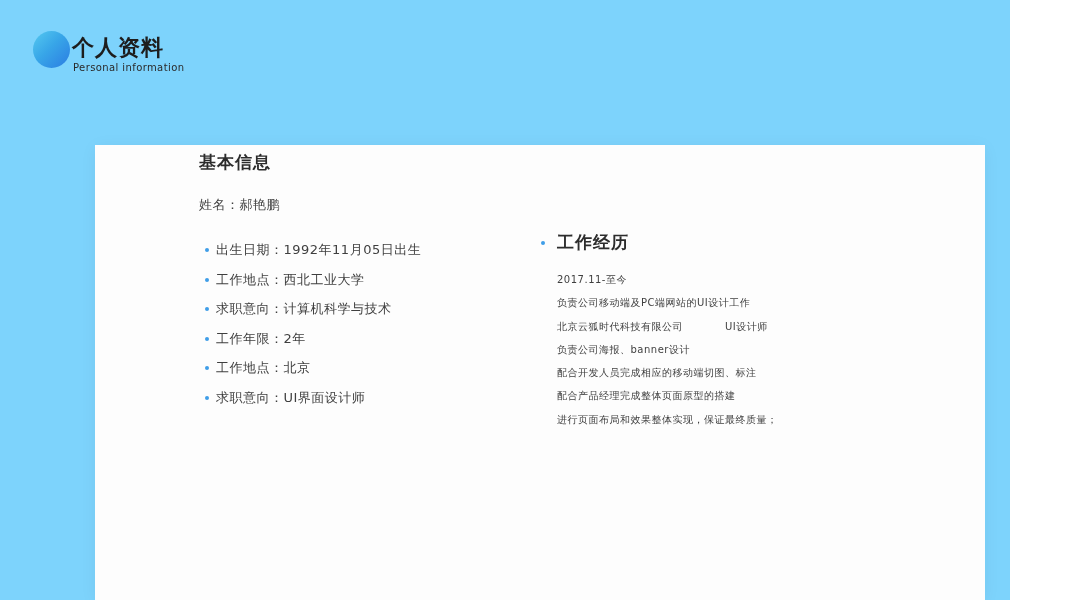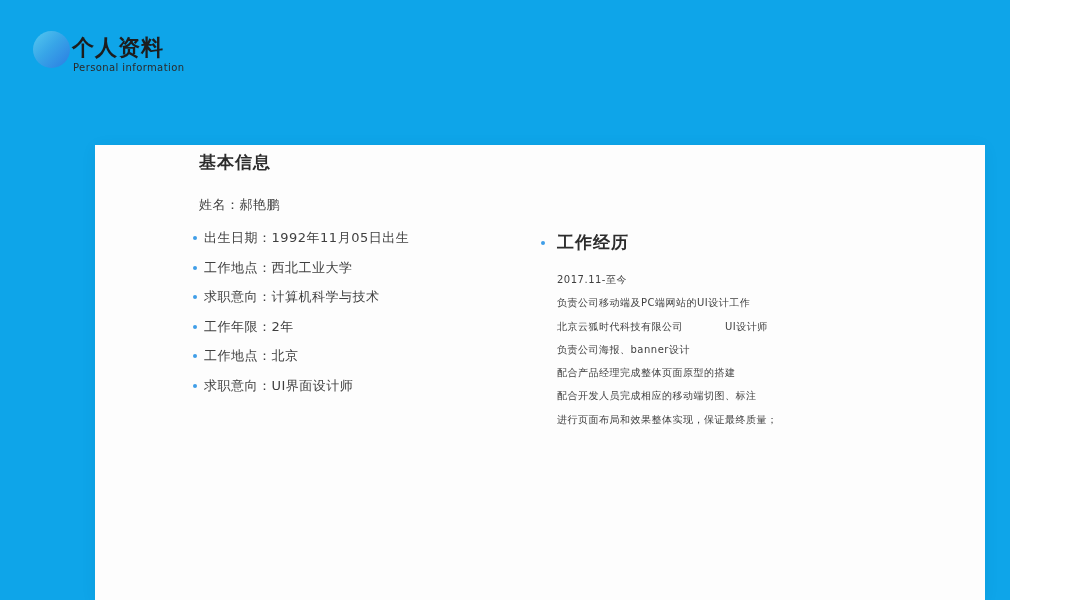--- a/index.html
+++ b/index.html
@@ -1,20 +1,20 @@
 <!DOCTYPE html>
 <html><head>
 <meta charset="utf-8">
 <style>
   html,body{margin:0;padding:0;background:#ffffff;}
   .page{
     position:relative;
     width:1010px;height:600px;
     overflow:hidden;
-    background:#0ea5e9;
+    background:#7dd3fc;
     font-family:"DejaVu Sans",sans-serif;
   }
   
   .logo-circle{
     position:absolute;left:33px;top:31px;width:37px;height:37px;
     border-radius:50%;
     background:linear-gradient(135deg,#55c9f0 0%,#38a6e8 45%,#2b7ce2 100%);
   }
   .header-title{
     position:absolute;left:72px;top:33px;
@@ -35,21 +35,21 @@
     position:absolute;left:199px;top:151px;
     font-size:17px;font-weight:700;color:#2c2c2c;letter-spacing:1px;
   }
   .name-line{
     position:absolute;left:199px;top:196px;
     font-size:13px;color:#3f3f3f;letter-spacing:.5px;
   }
   .basic-list{
     position:absolute;left:189px;top:227px;
     display:flex;flex-direction:column;gap:16px;
-    list-style:none;margin:4px;padding:0;
+    list-style:none;margin:16px;padding:0;
   }
   .basic-item{
     position:relative;padding-left:11px;
     font-size:13px;line-height:13.5px;color:#3f3f3f;letter-spacing:.5px;
   }
   .dot{
     position:absolute;left:0;top:5px;width:4px;height:4px;border-radius:50%;
     background:#3f9ee8;
   }
   
@@ -124,22 +124,22 @@
     <span class="work-heading">工作经历</span>
   </div>
 
   <div class="work-body">
     <div>2017.11-至今</div>
     <div>负责公司移动端及PC端网站的UI设计工作</div>
     <div>
       <span>北京云狐时代科技有限公司</span><span class="work-role">UI设计师</span>
     </div>
     <div>负责公司海报、banner设计</div>
+    <div>配合开发人员完成相应的移动端切图、标注</div>
     <div>配合产品经理完成整体页面原型的搭建</div>
-    <div>配合开发人员完成相应的移动端切图、标注</div>
     <div>进行页面布局和效果整体实现，保证最终质量；</div>
   </div>
 
   <div class="dotline dotline-top"></div>
   <div class="vertical-text">UI DESIGN</div>
   <div class="dotline dotline-bottom"></div>
 
 </div>
 
 </body></html>

